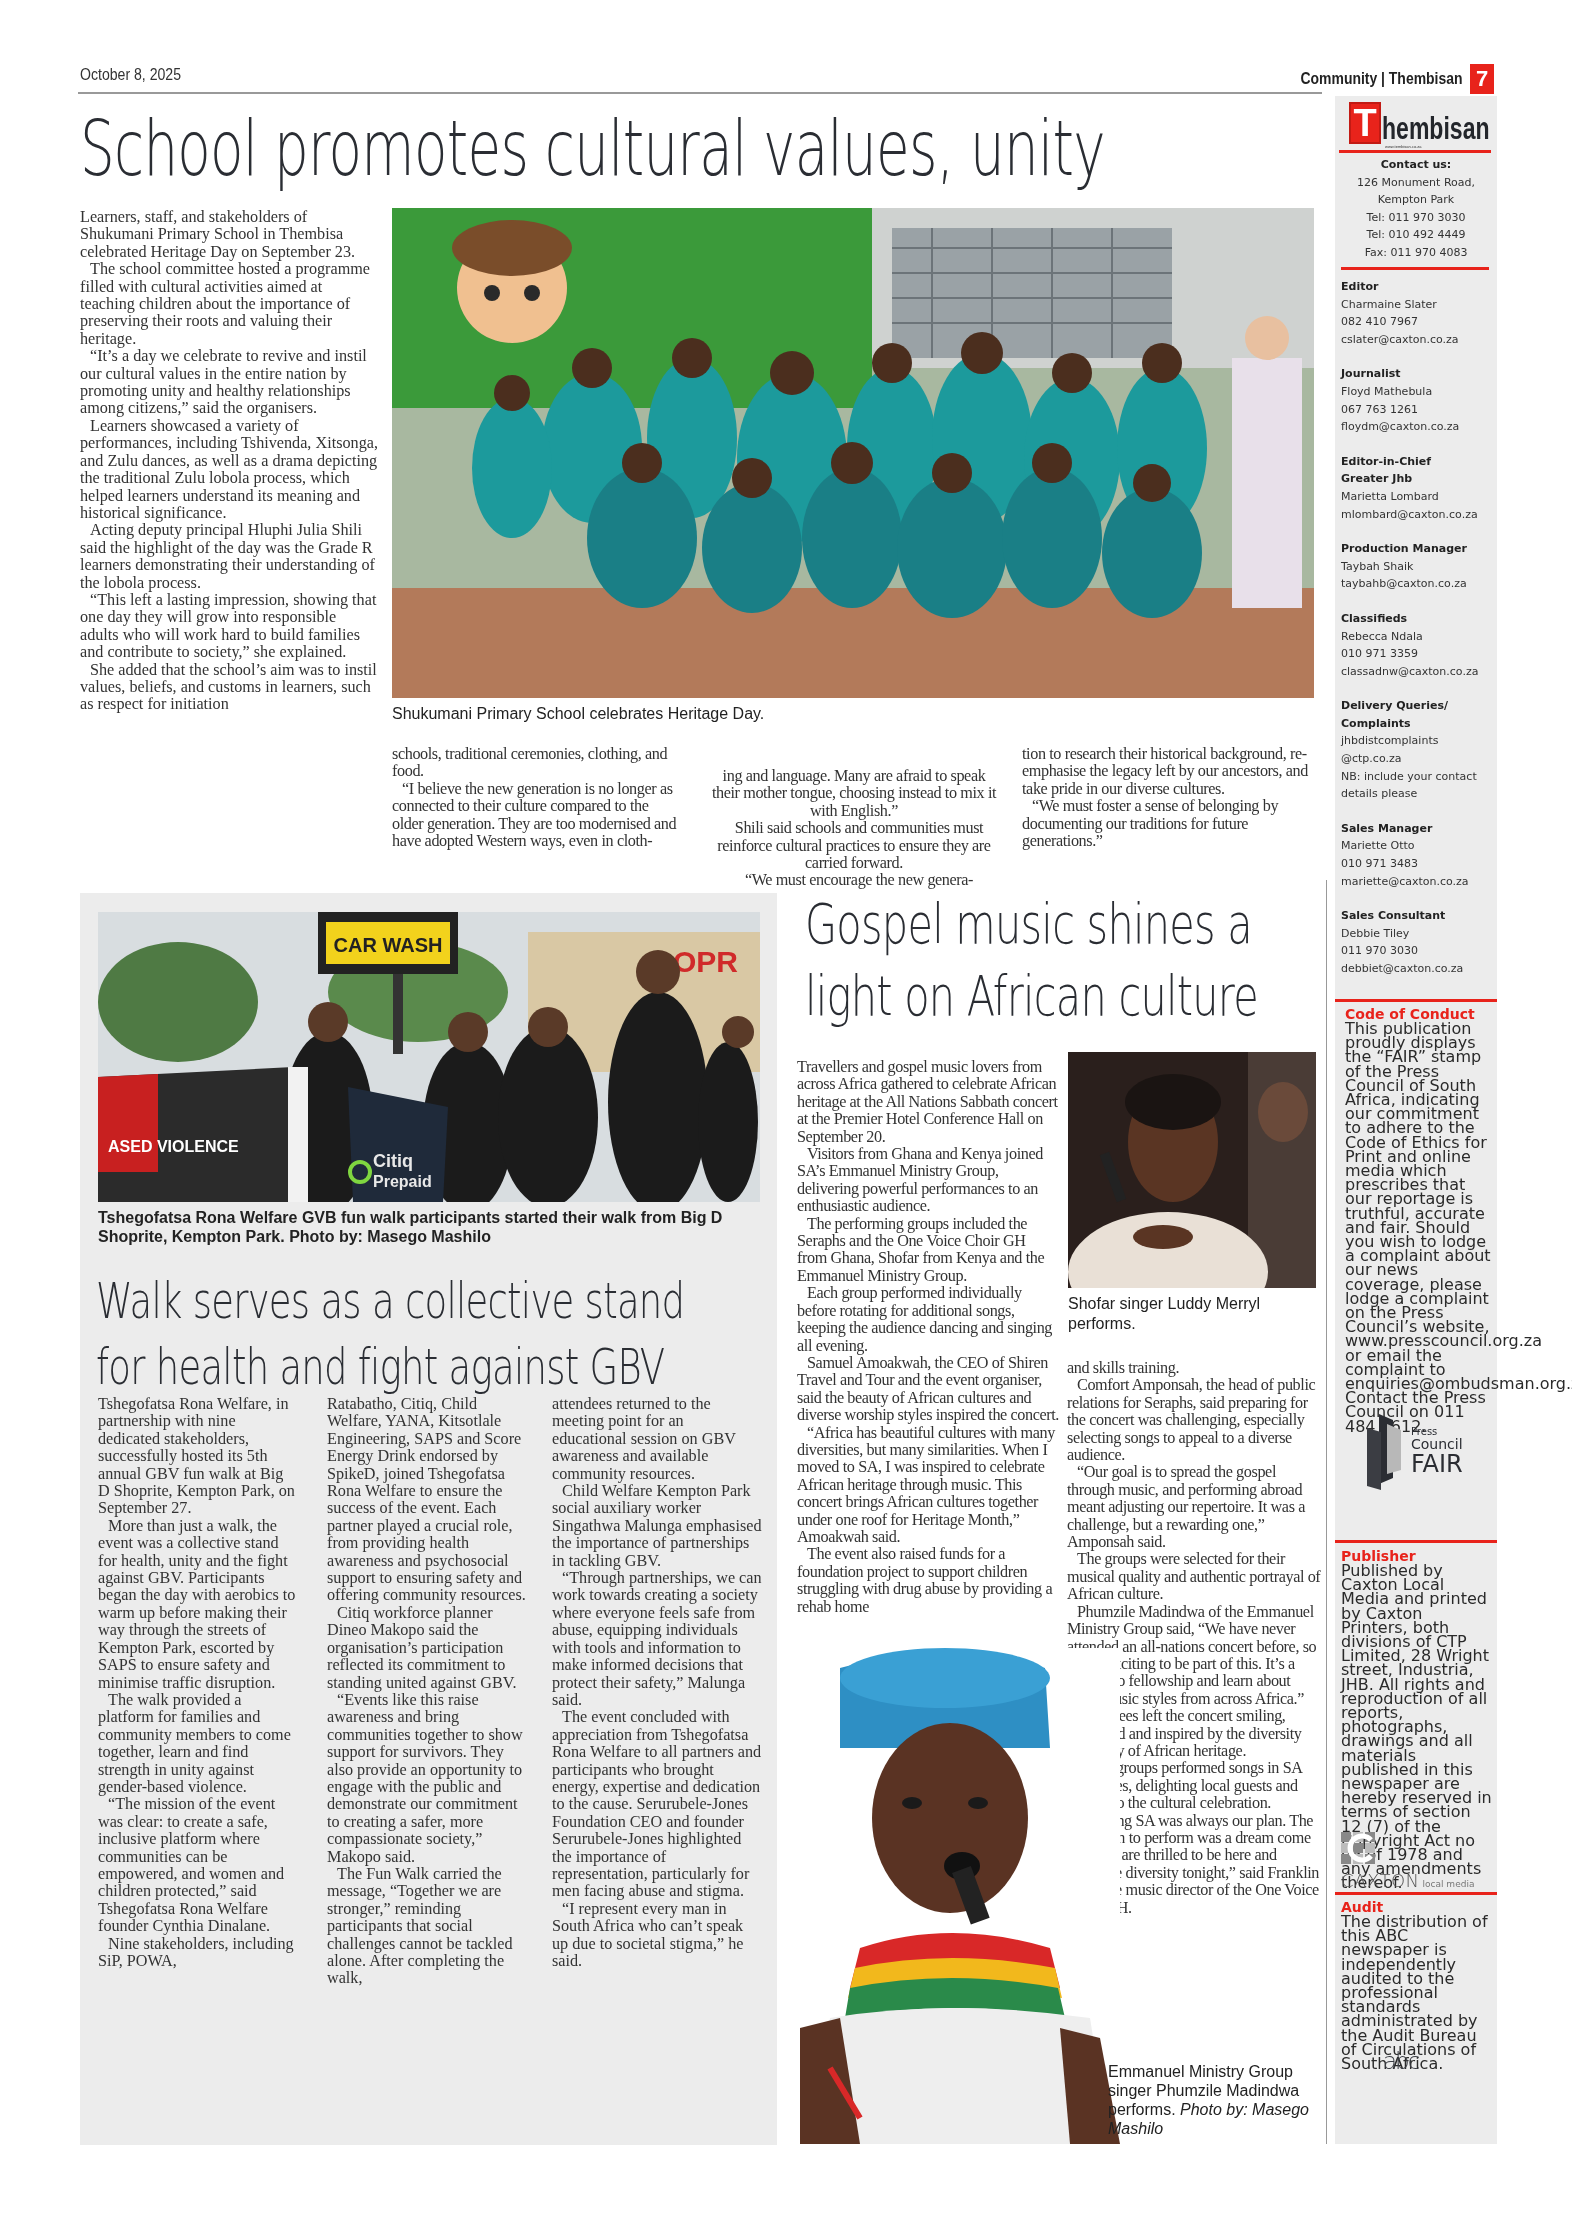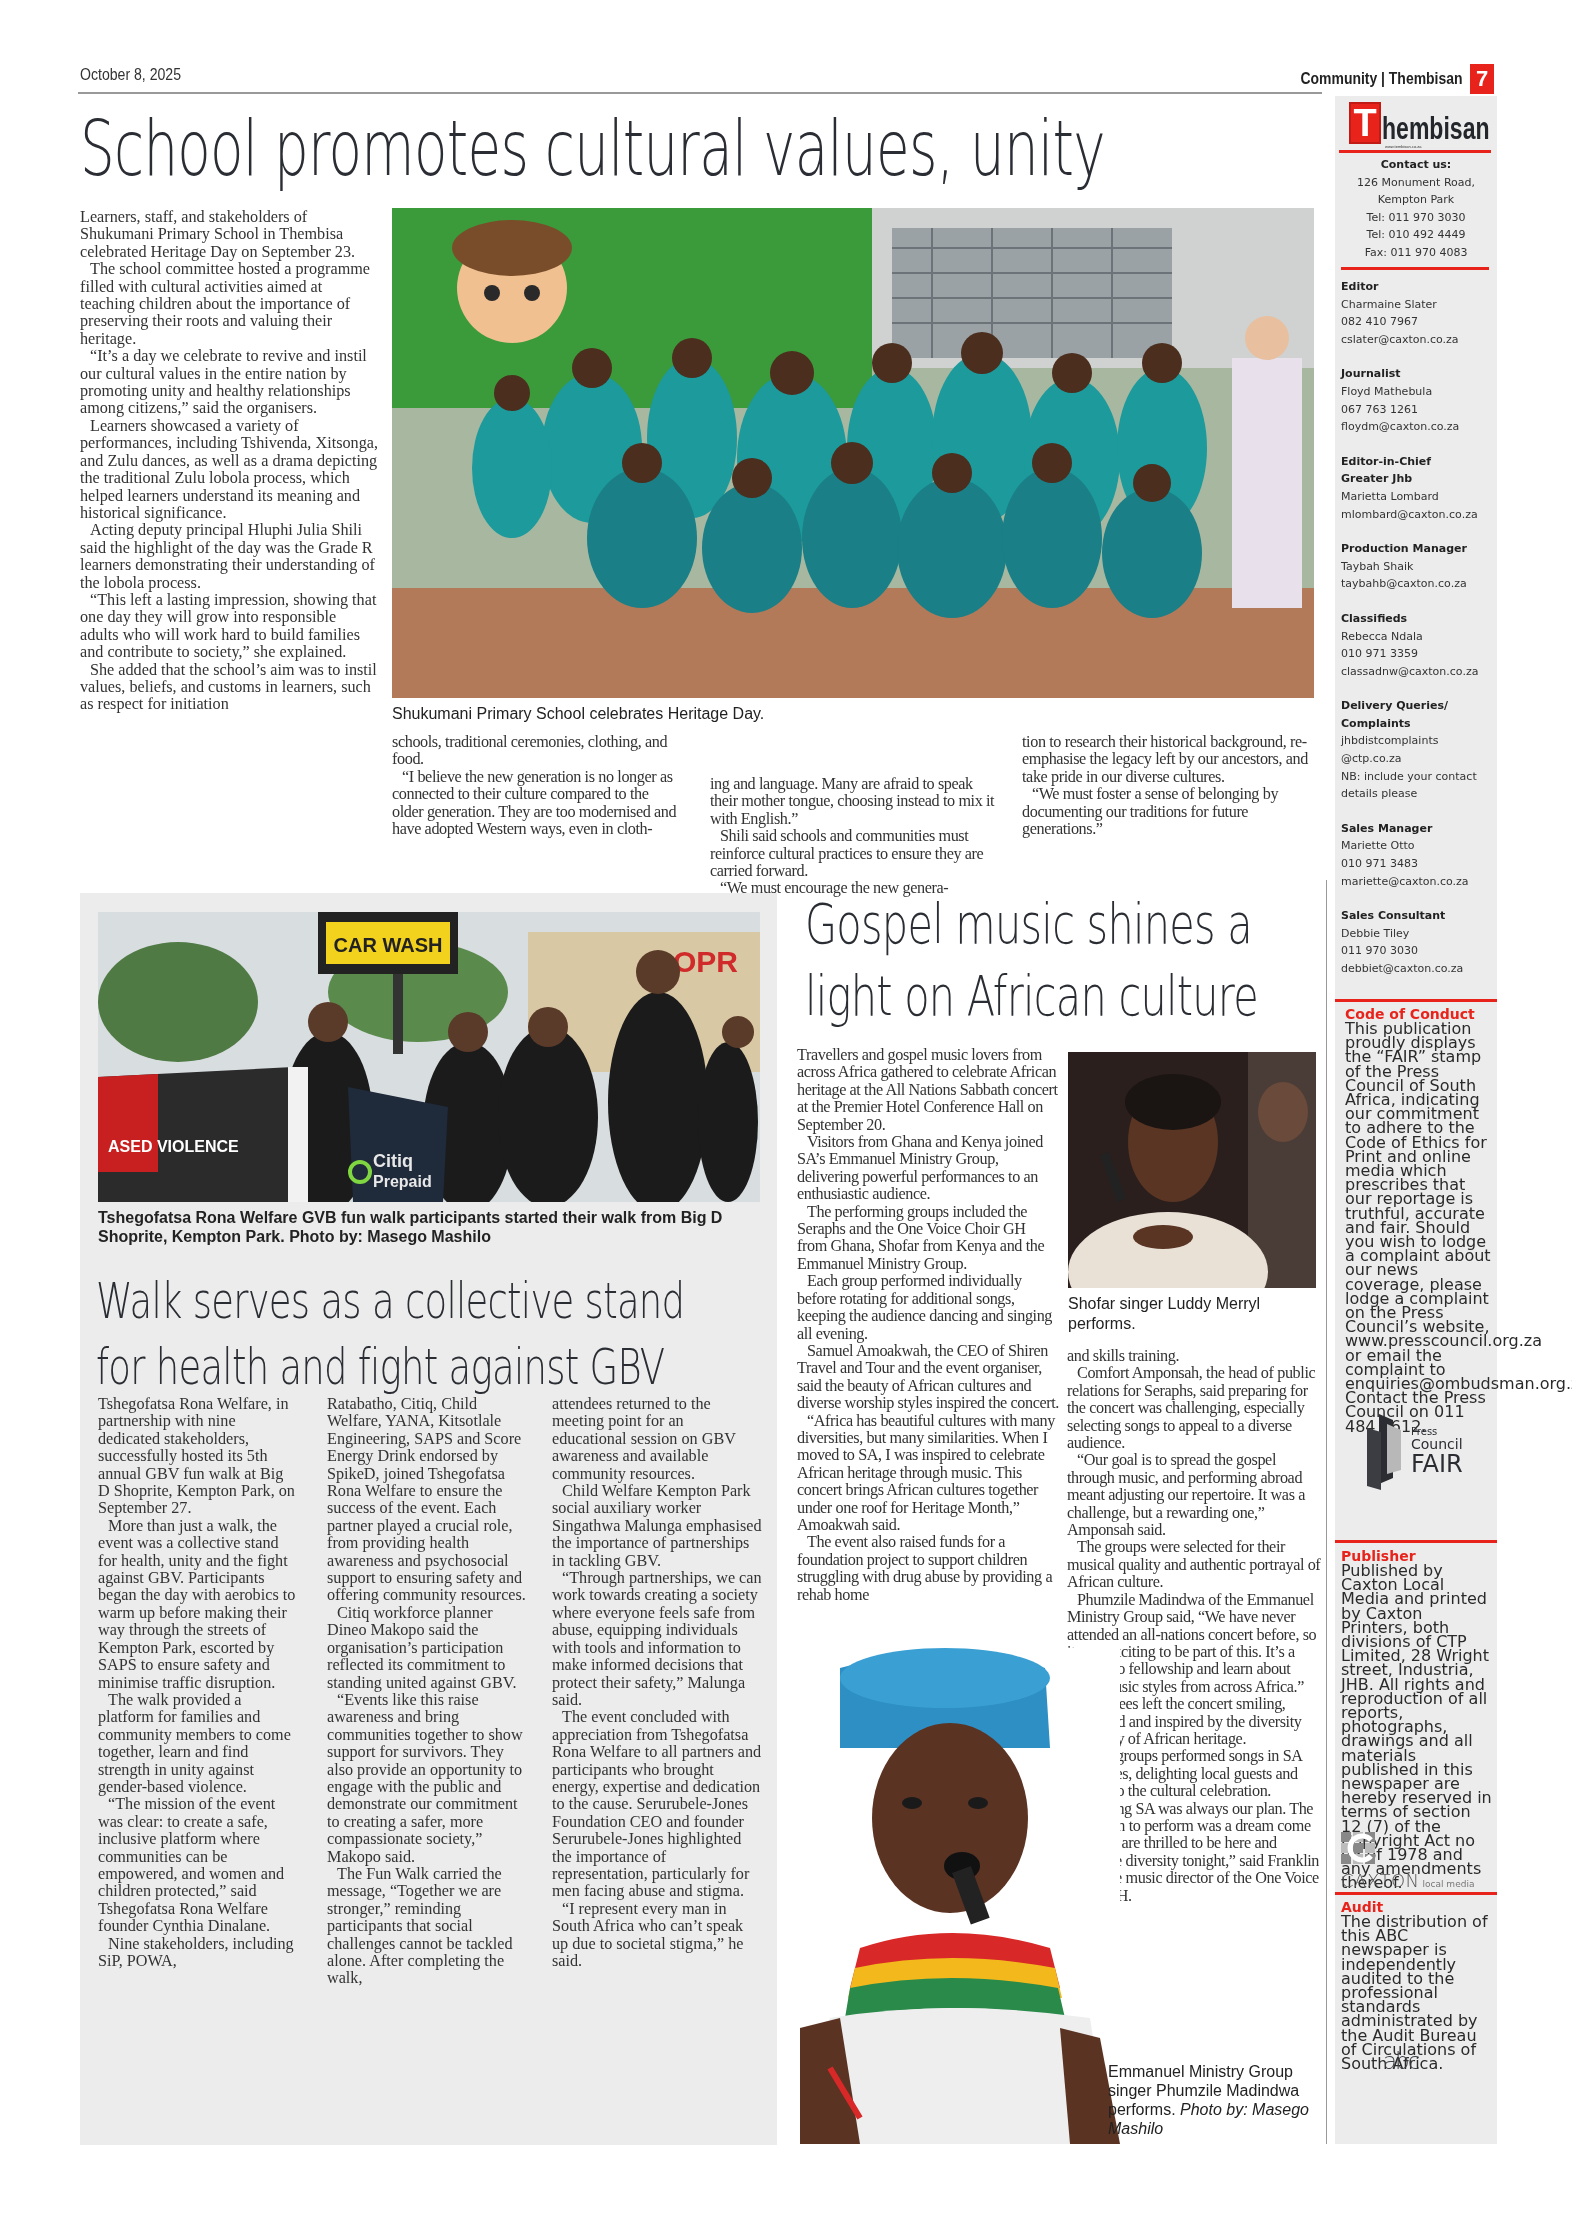--- a/index.html
+++ b/index.html
@@ -16,21 +16,21 @@
   
   .headline { position: absolute; font-family: "DejaVu Sans", sans-serif; font-weight: 200; color: #2a2d33; letter-spacing: -1px; transform-origin: left top; white-space: nowrap; }
   .h1 { left: 80px; top: 104px; font-size: 76px; transform: scaleX(0.72); }
   .h2 { left: 805px; top: 888px; font-size: 56px; line-height: 72px; transform: scaleX(0.74); }
   .h3 { left: 96px; top: 1268px; font-size: 50px; line-height: 66px; transform: scaleX(0.74); }
 
   
   .col { position: absolute; font-family: "Liberation Serif", serif; font-size: 16.2px; line-height: 17.4px; color: #333; }
   .col p { text-indent: 0; }
   .col p + p { text-indent: 10px; }
-  .col.narrow { letter-spacing: -0.4px; }
+  .col.narrow { letter-spacing: -0.4px; margin-top: 12px; }
 
   
   .photo { position: absolute; overflow: hidden; }
   .caption { position: absolute; font-family: "Liberation Sans", sans-serif; font-size: 16px; line-height: 19px; color: #222; }
 
   
   .gray-box { position: absolute; left: 80px; top: 893px; width: 697px; height: 1252px; background: #ececec; }
 
   
   .sidebar { position: absolute; left: 1335px; top: 96px; width: 162px; height: 2048px; background: #ececec; }
@@ -129,21 +129,21 @@
     <rect x="840" y="150" width="70" height="250" fill="#e8e0ea"></rect>
     <circle cx="875" cy="130" r="22" fill="#e8c0a0"></circle>
   </svg>
 </div>
 <div class="caption" style="left:392px; top:704px;">Shukumani Primary School celebrates Heritage Day.</div>
 
 <div class="col narrow" style="left:392px; top:734px; width:290px;" id="s1c2">
     <p>schools, traditional ceremonies, clothing, and food.</p>
     <p>“I believe the new generation is no longer as connected to their culture compared to the older generation. They are too modernised and have adopted Western ways, even in cloth-</p>
   </div>
-<div class="col narrow" style="left:710px; top:776px; width:288px;" id="s1c3">
+<div class="col narrow" style="left:710px; top:756px; width:288px;text-align:center;" id="s1c3">
     <p>ing and language. Many are afraid to speak their mother tongue, choosing instead to mix it with English.”</p>
     <p>Shili said schools and communities must reinforce cultural practices to ensure they are carried forward.</p>
     <p>“We must encourage the new genera-</p>
   </div>
 <div class="col narrow" style="left:1022px; top:734px; width:292px;" id="s1c4">
     <p>tion to research their historical background, re-emphasise the legacy left by our ancestors, and take pride in our diverse cultures.</p>
     <p>“We must foster a sense of belonging by documenting our traditions for future generations.”</p>
   </div>
 
 <div class="gray-box"></div>

